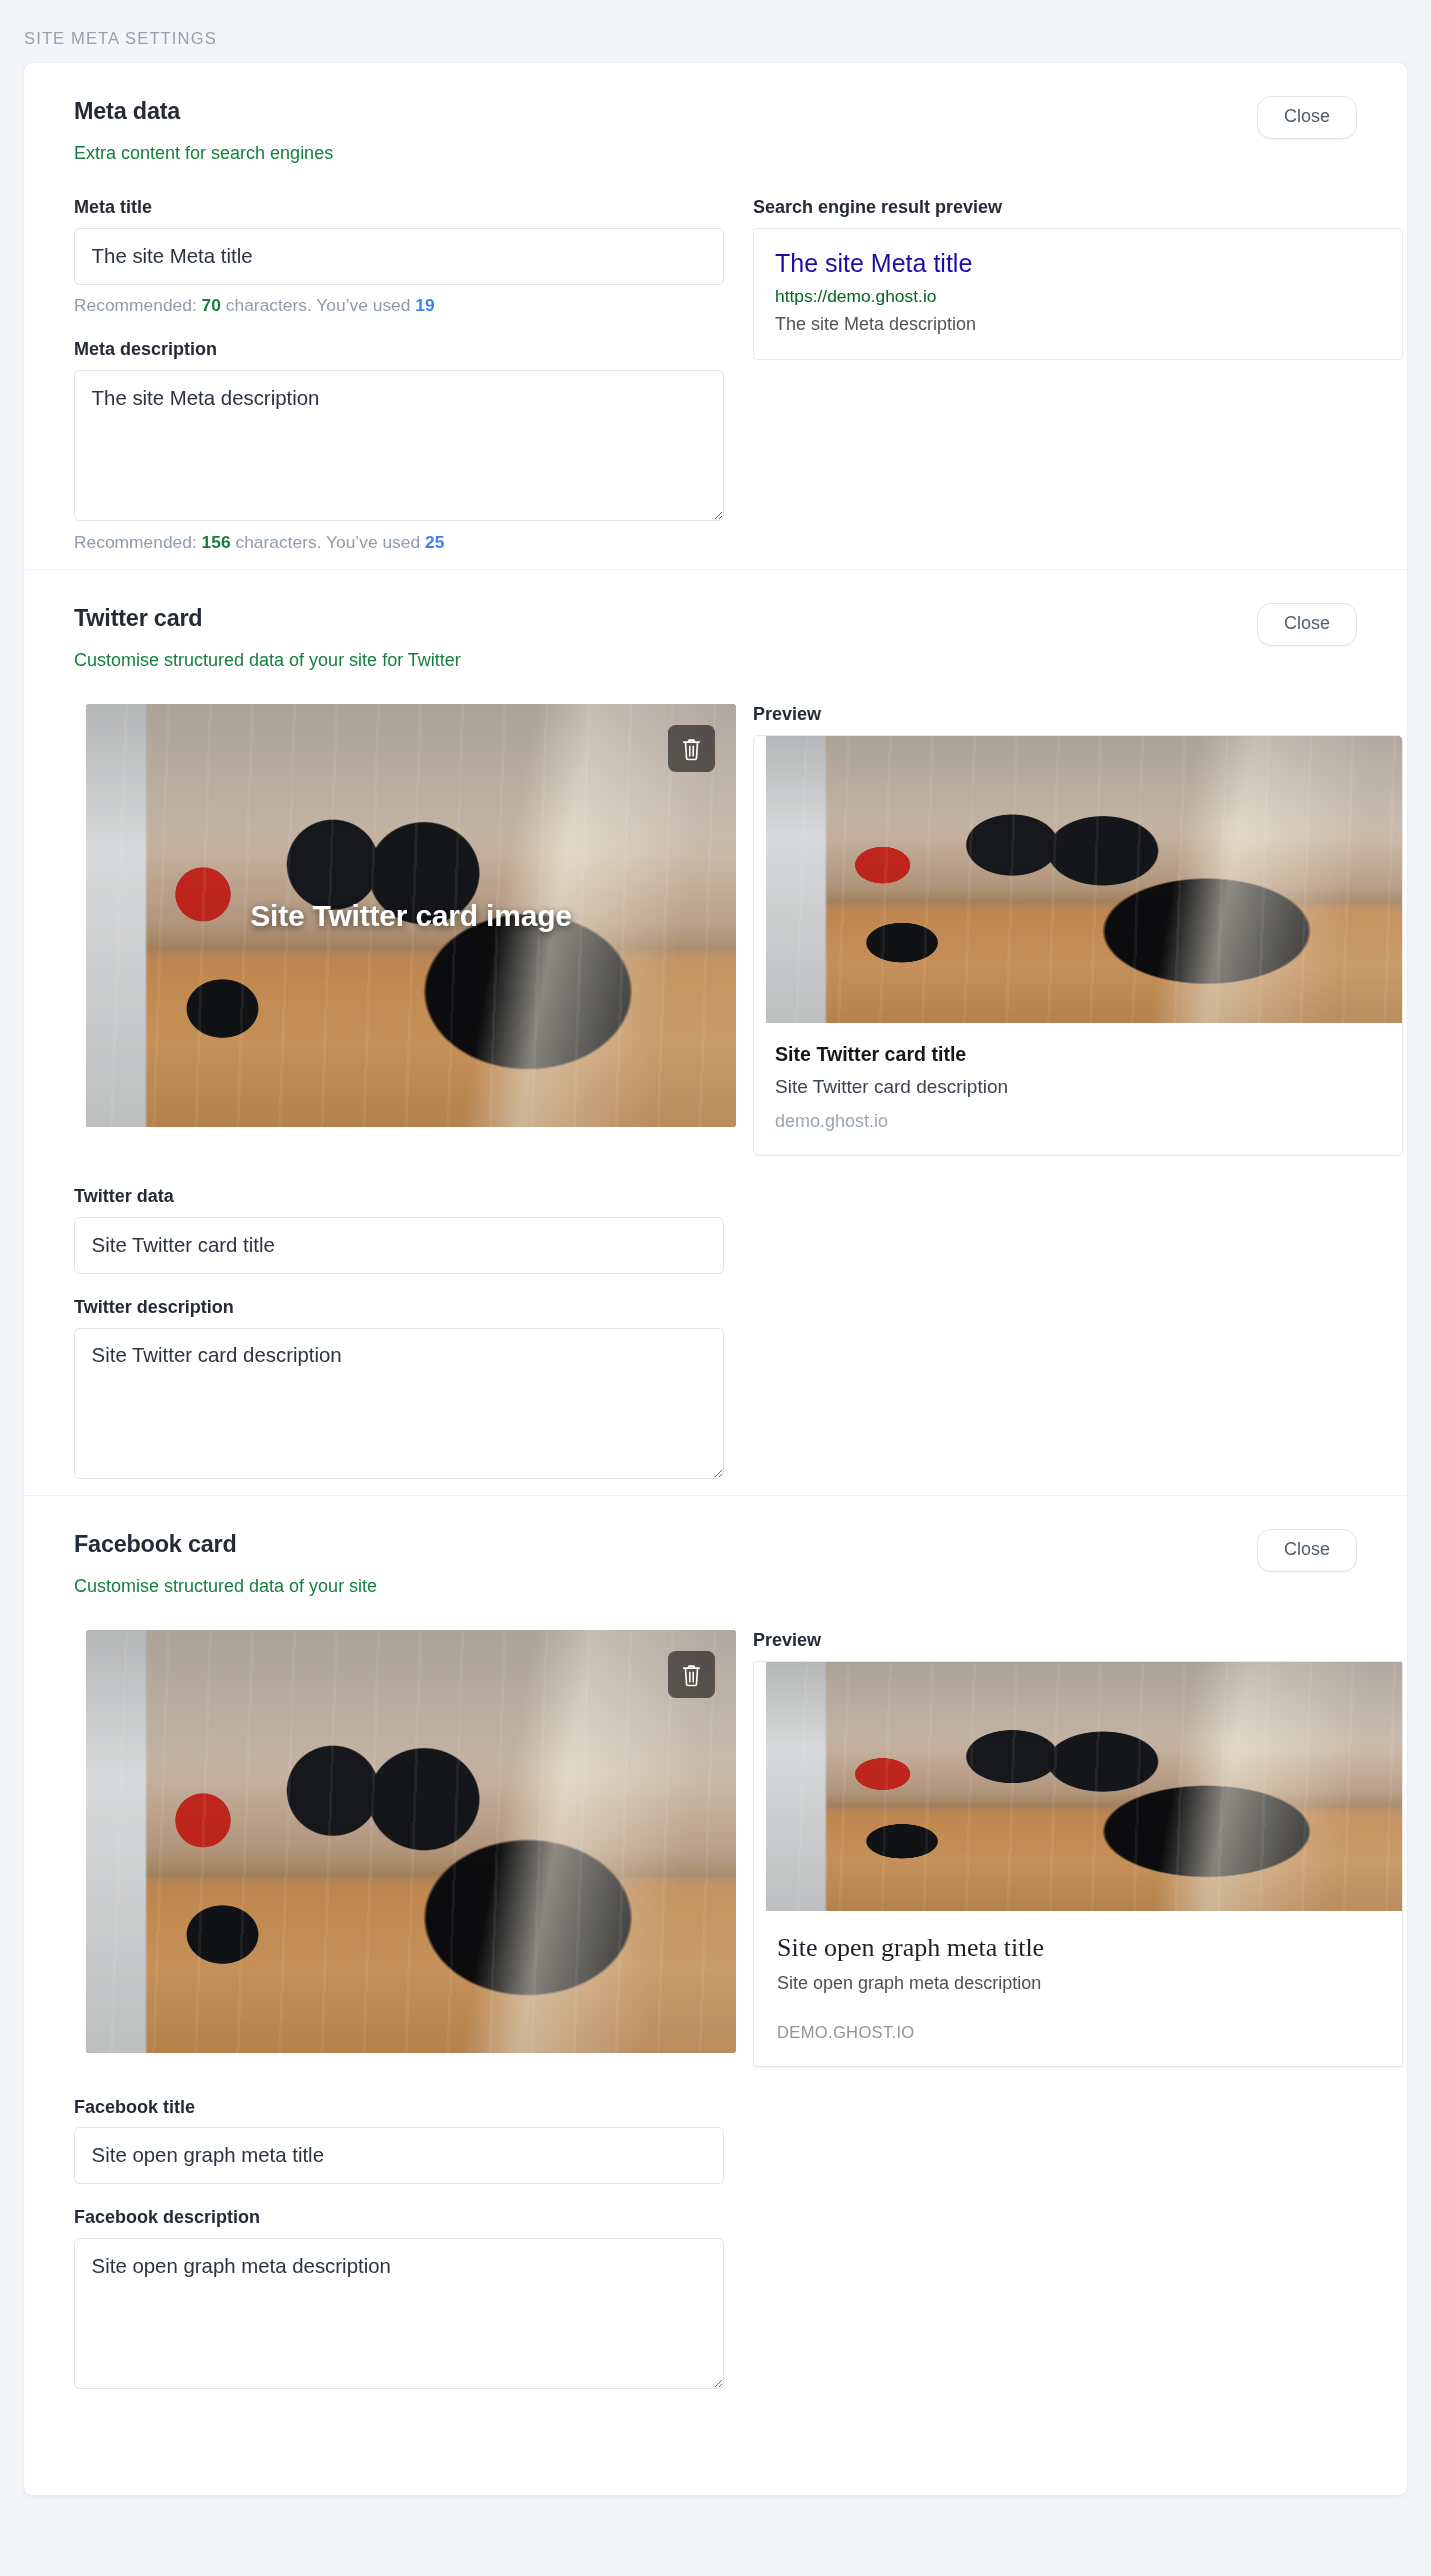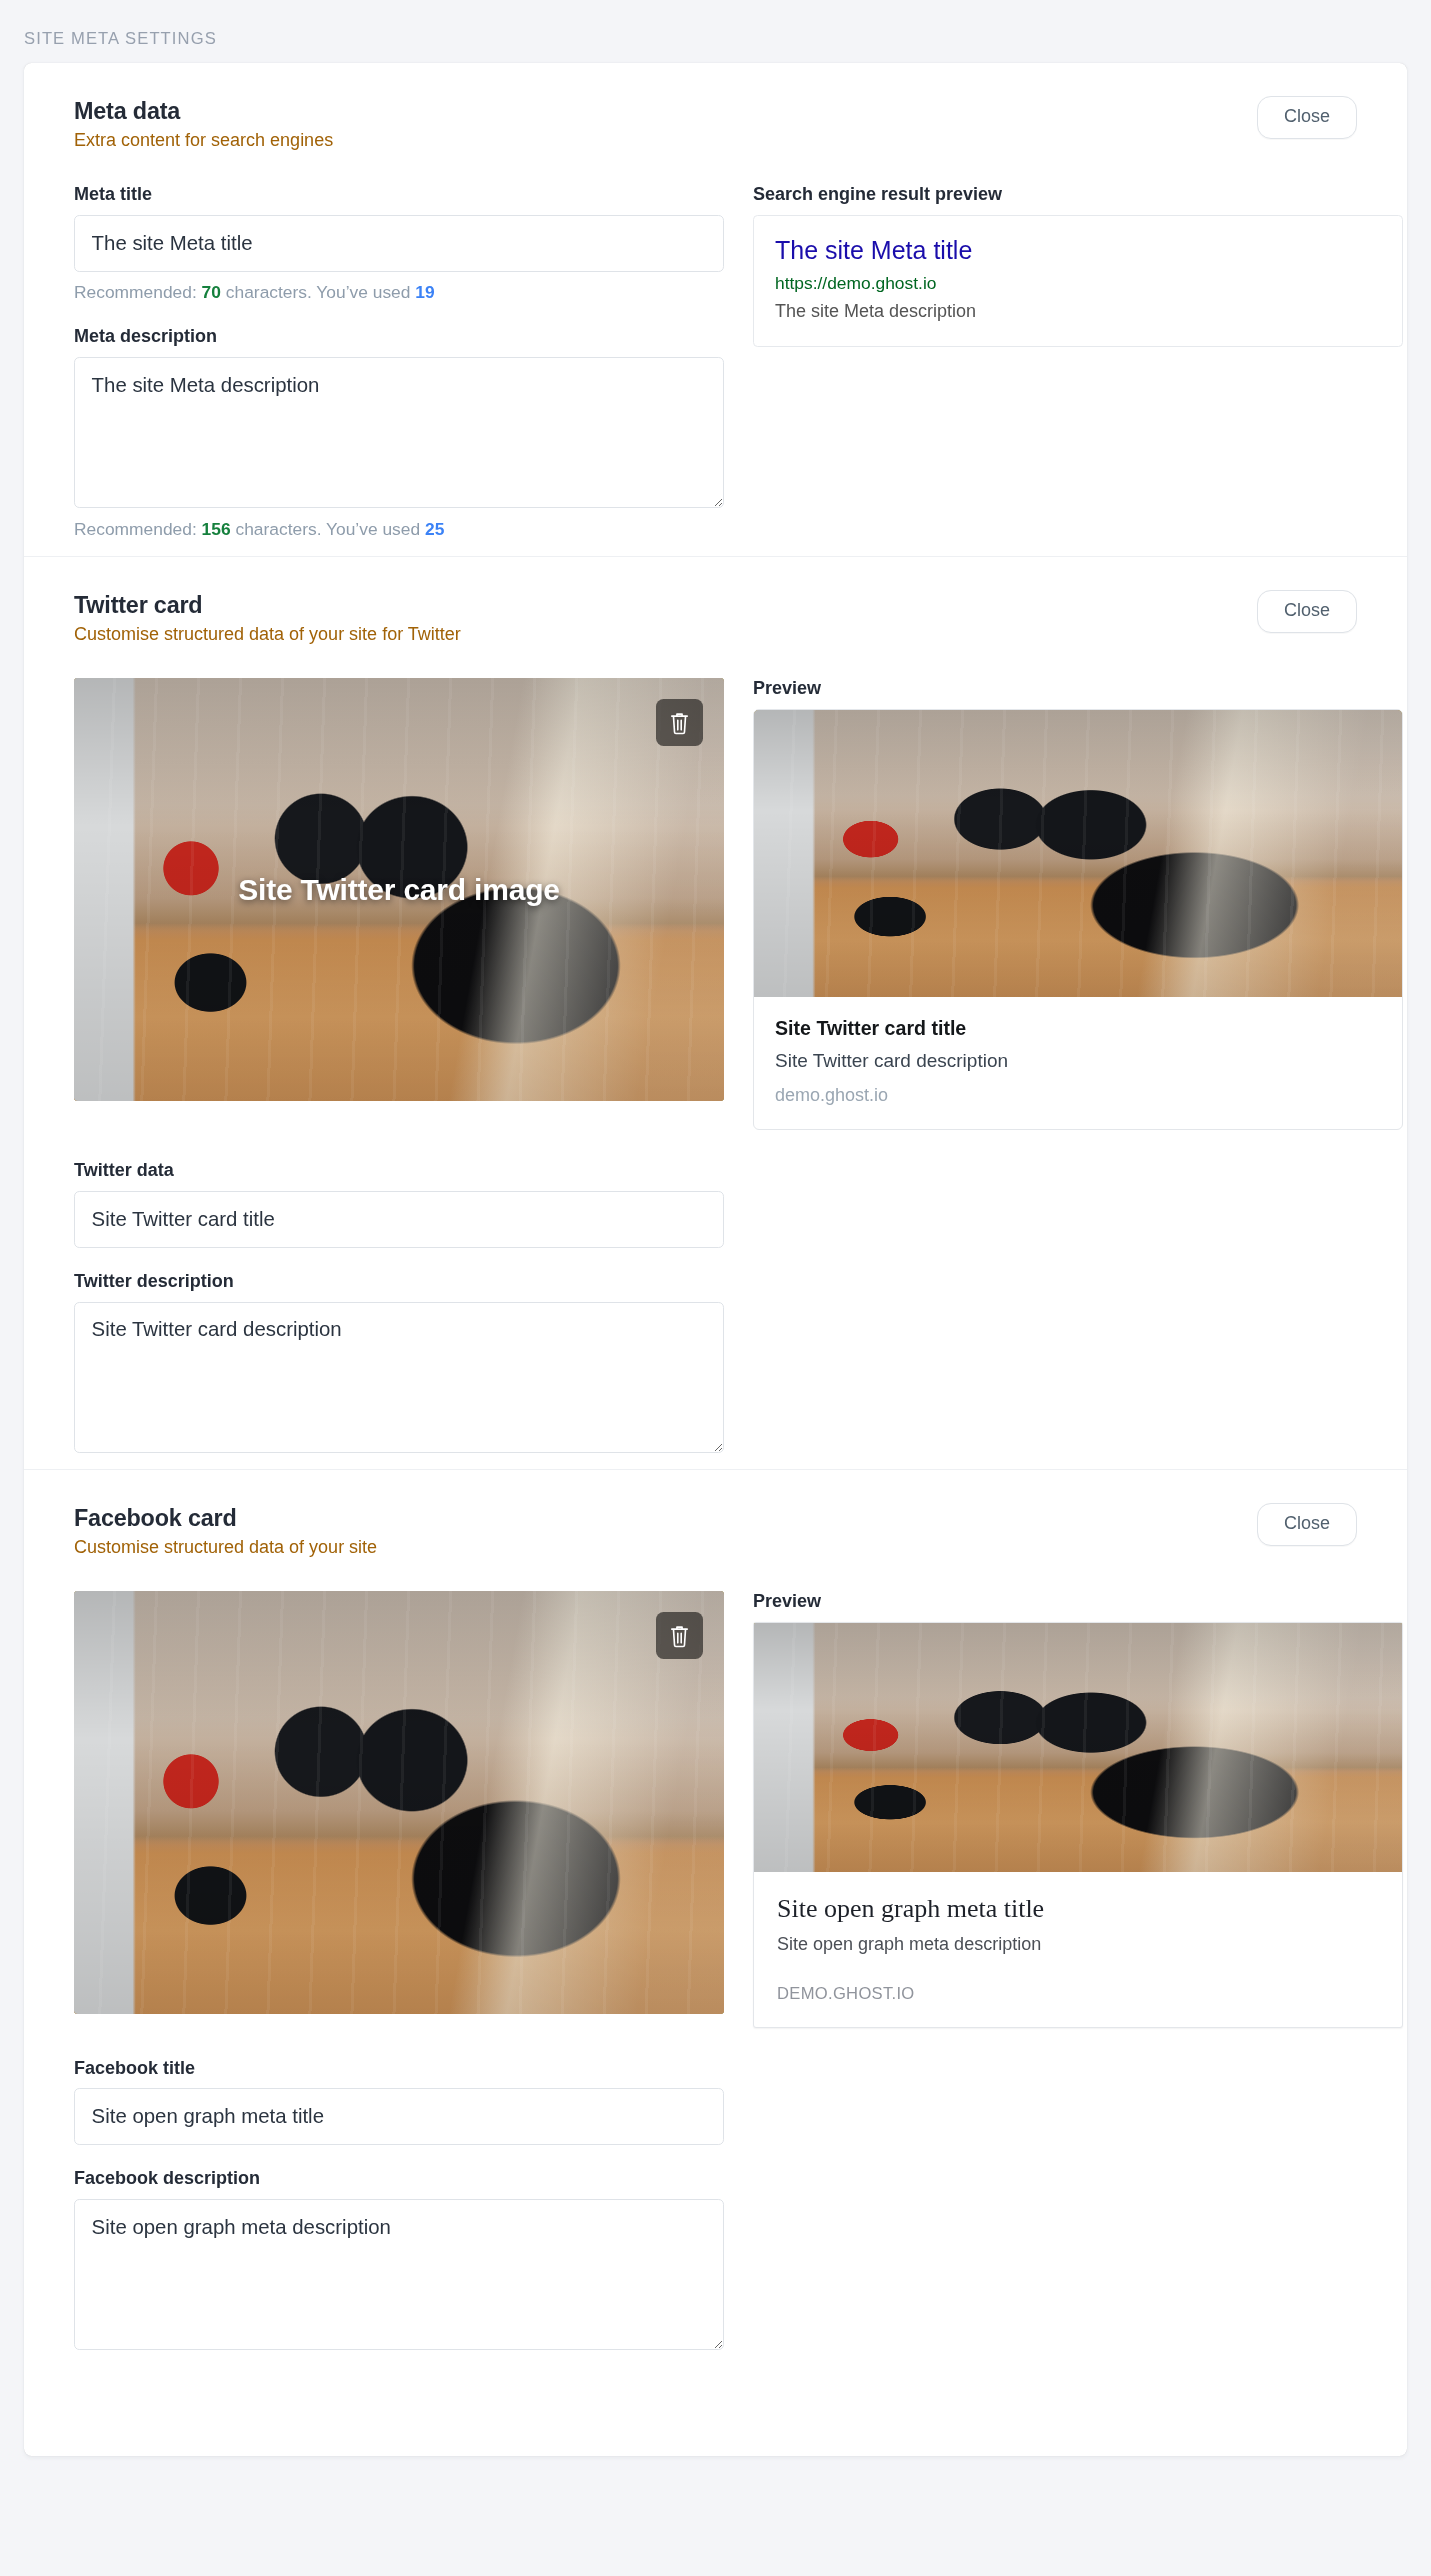--- a/index.html
+++ b/index.html
@@ -47,22 +47,22 @@
   }
   .block-title {
     font-size: 23.4px;
     font-weight: 700;
     color: #242b37;
     letter-spacing: -0.2px;
     line-height: 1.3;
   }
   .block-sub {
     font-size: 18px;
-    color: #a16207;
-    margin-top: 4px;
+    color: #15803d;
+    margin-top: 17px;
     font-weight: 400;
   }
 
   .close-btn {
     border: 1.5px solid #dfe3e8;
     background: #fff;
     color: #51606e;
     font-size: 18px;
     font-family: "Liberation Sans", sans-serif;
     border-radius: 14px;
@@ -154,20 +154,21 @@
   }
 
   
   .img-box {
     position: relative;
     width: 100%;
     height: 423px;
     border-radius: 3.8px;
     overflow: hidden;
     background: #4d7c0f;
+    margin-left: 12px;
   }
   .img-box.fb { height: 423px; }
 
   .photo {
     position: absolute;
     inset: 0;
     background:
       
       linear-gradient(100deg, rgba(255,255,255,0) 62%, rgba(255,250,235,0.55) 70%, rgba(255,255,255,0.12) 88%),
       

